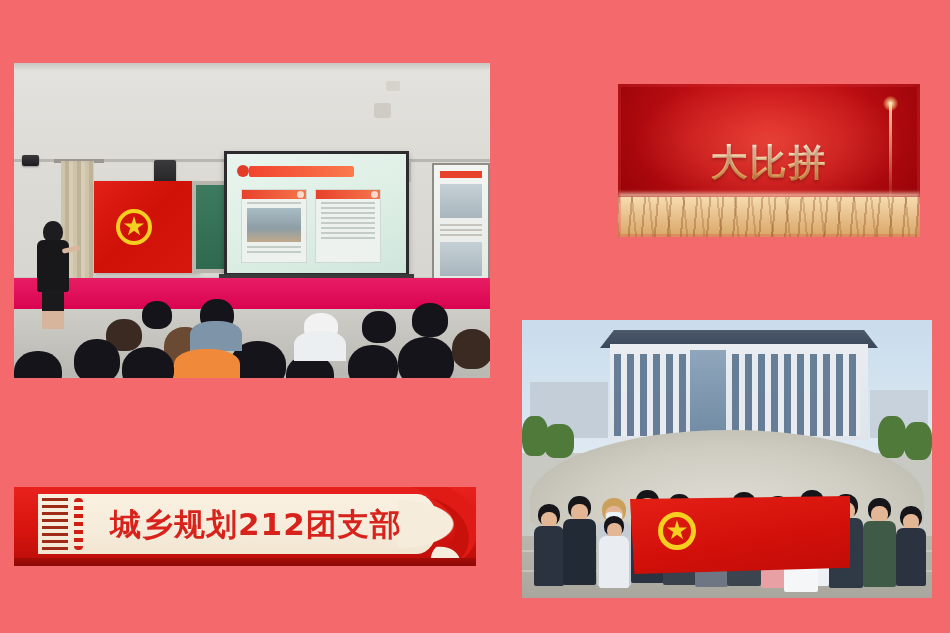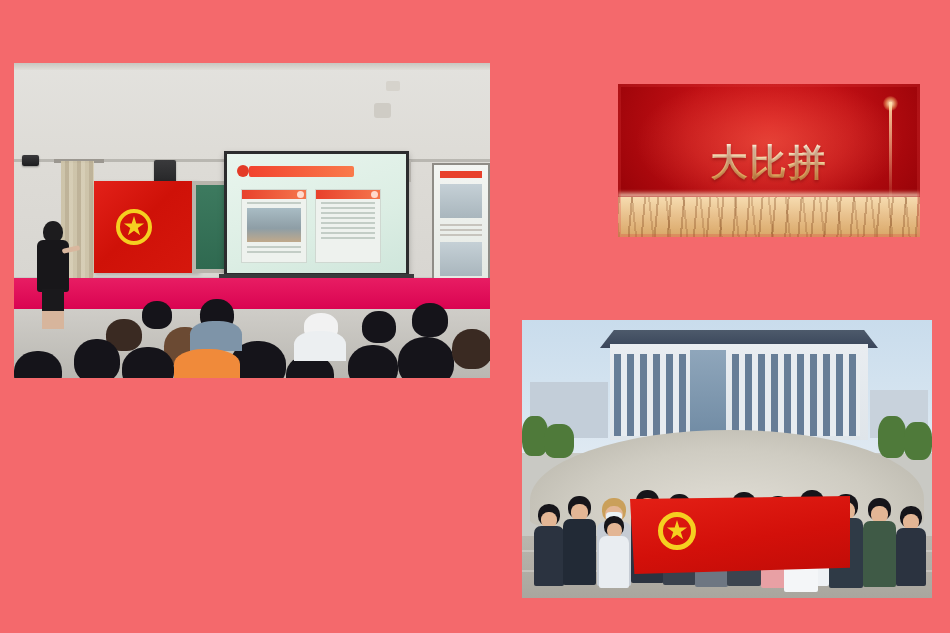--- a/index.html
+++ b/index.html
@@ -467,14 +467,26 @@
       </div>
     </div>
 
     <div class="g-flag">
       <div class="g-emblem">
         <div class="g-star"></div>
       </div>
     </div>
   </div>
 
+  <div id="ribbon-title">
+    <div class="ribbon-paper"></div>
+    <div class="stitch-h"></div>
+    <div class="stitch-v"></div>
+    <svg class="ribbon-swirl" viewBox="0 0 150 103">
+      <path d="M6 0 C60 2 104 20 118 48 C128 68 116 88 96 96 C120 92 140 74 138 50 C136 20 96 2 56 -2 Z" fill="#e01a15"></path>
+      <path d="M34 103 C62 100 96 90 110 70 C122 52 112 32 88 22 C118 30 136 52 126 76 C116 98 76 106 40 104 Z" fill="#c9110c"></path>
+      <path d="M96 72 C112 70 122 80 120 90 C118 100 104 104 96 98 C90 94 88 80 96 72 Z" fill="#f6ecdb"></path>
+    </svg>
+    <div class="ribbon-text">城乡规划212团支部</div>
+    <div class="ribbon-bottom"></div>
+  </div>
 
 </div>
 
 </body></html>

